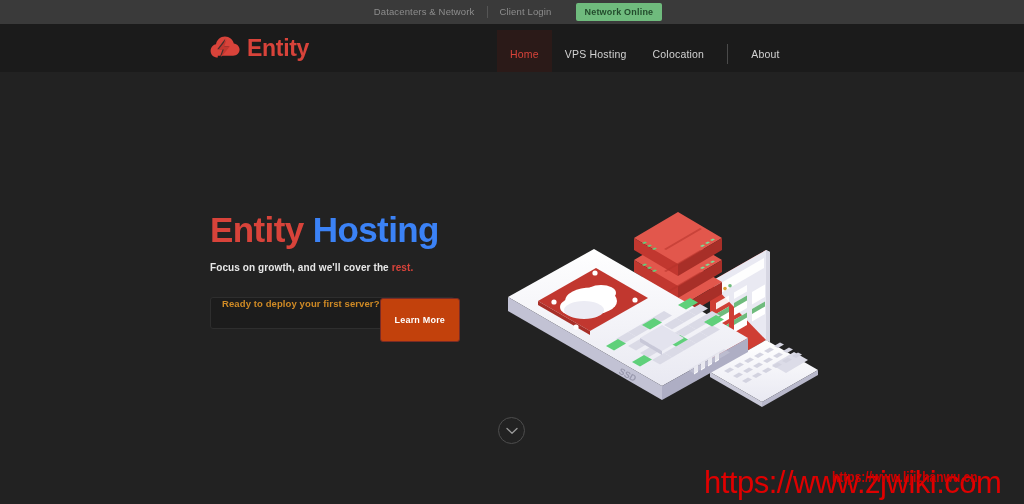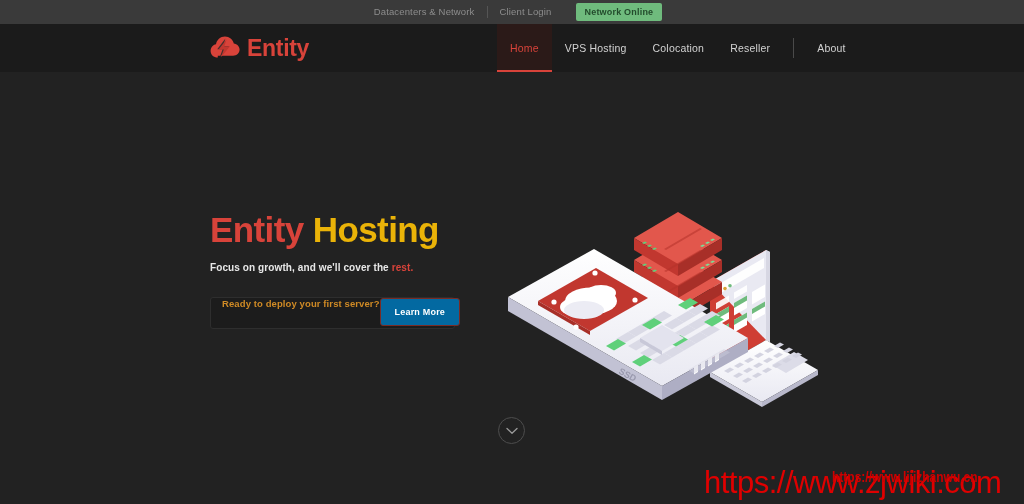--- a/index.html
+++ b/index.html
@@ -40,21 +40,21 @@
   }
   .logo {
     position: absolute; left: 210px; top: 0; height: 48px;
     display: flex; align-items: center; gap: 7px;
   }
   .logo-mark { width: 30px; height: 26px; display: block; }
   .logo-text {
     font-size: 23px; font-weight: bold; color: #d8433a; letter-spacing: -.3px;
   }
   .nav {
-    position: absolute; left: 497px; top: 0; height: 48px;
+    position: absolute; left: 497px; top: 6px; height: 48px;
     display: flex; align-items: stretch;
   }
   .nav-item {
     display: flex; align-items: center; justify-content: center;
     padding: 0 13px; height: 48px;
     font-size: 10.5px; color: #d2d2d2; letter-spacing: .2px;
     white-space: nowrap; text-decoration: none; position: relative;
   }
   .nav-item.active {
     background: #2b1a18; color: #d8433a;
@@ -66,43 +66,43 @@
   .nav-divider { width: 1px; height: 20px; background: #4a4a4a; align-self: center; margin: 0 10px; }
 
   
   .hero { position: absolute; top: 72px; left: 0; width: 1024px; height: 432px; background: #222222; }
   .hero-copy { position: absolute; left: 210px; top: 140px; width: 300px; }
   .hero-title {
     font-size: 35px; font-weight: bold; line-height: 1.05;
     letter-spacing: -.6px; white-space: nowrap;
   }
   .t-red { color: #d8433a; }
-  .t-white { color: #eab308; }
+  .t-white { color: #3b82f6; }
   .hero-sub {
     margin-top: 13px; font-size: 10px; font-weight: bold;
     color: #e8e8e8; letter-spacing: .1px; white-space: nowrap;
   }
   .hero-sub .t-red { color: #d8433a; }
 
   .cta-box {
     position: absolute; left: 210px; top: 225px;
     width: 245px; height: 32px;
     background: #1c1c1c;
     border: 1px solid #2e2e2e;
     border-radius: 3px;
     display: flex; align-items: flex-start; justify-content: space-between;
     padding: 0 6px 0 11px;
   }
   .cta-text {
     font-size: 9.5px; color: #cf8a25; font-weight: bold; letter-spacing: .1px; white-space: nowrap;
   }
   .cta-btn {
-    background: #0369a1; border: 1px solid #7a2b25; border-radius: 3px;
+    background: #c2410c; border: 1px solid #7a2b25; border-radius: 3px;
     color: #ffffff; font-size: 9px; font-weight: bold; letter-spacing: .2px;
-    padding: 8px 14px; white-space: nowrap; cursor: pointer;
+    padding: 16px 14px; white-space: nowrap; cursor: pointer;
     font-family: "Liberation Sans", sans-serif;
   }
 
   .illus { position: absolute; left: 498px; top: 125px; width: 340px; height: 225px; }
 
   .scroll-btn {
     position: absolute; left: 498px; top: 345px;
     width: 27px; height: 27px; border-radius: 50%;
     border: 1px solid #4d4d4d;
     display: flex; align-items: center; justify-content: center;
@@ -147,21 +147,20 @@
           <path d="M16.6 4.2 L8.6 14.6 L13.8 14.6 L11 22.2 L20 11.2 L14.4 11.2 Z" fill="#c1372f"></path>
         </svg>
       </span>
       <span class="logo-text">Entity</span>
     </div>
 
     <div class="nav">
       <a class="nav-item active">Home</a>
       <a class="nav-item">VPS Hosting</a>
       <a class="nav-item">Colocation</a>
-      <a class="nav-item">Reseller</a>
       <div class="nav-divider"></div>
       <a class="nav-item">About</a>
     </div>
 
   </div>
 
   <div class="hero">
 
     <div class="hero-copy">
       <div class="hero-title"><span class="t-red">Entity</span><span class="t-white"> Hosting</span></div>

